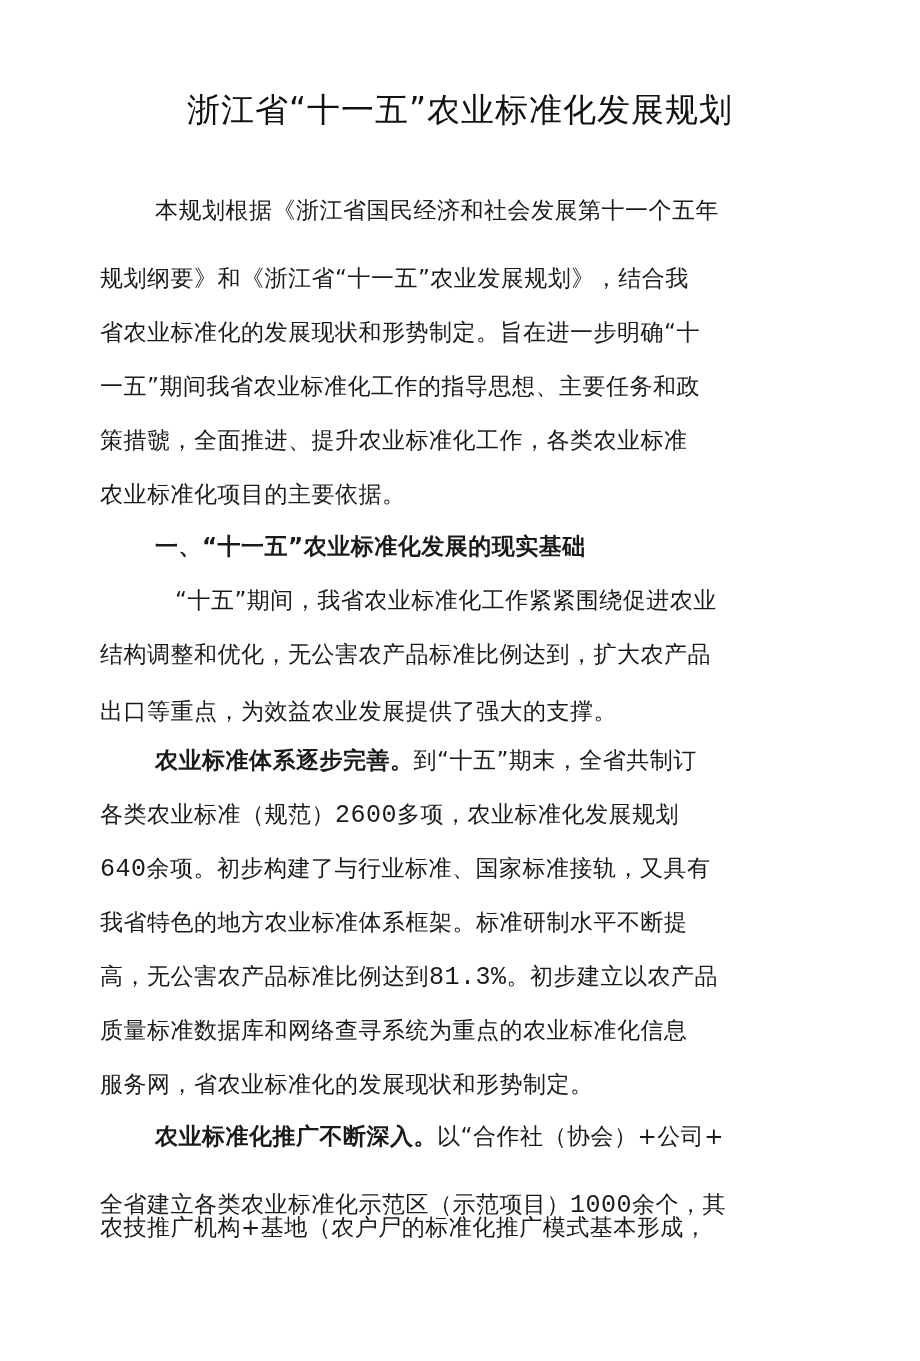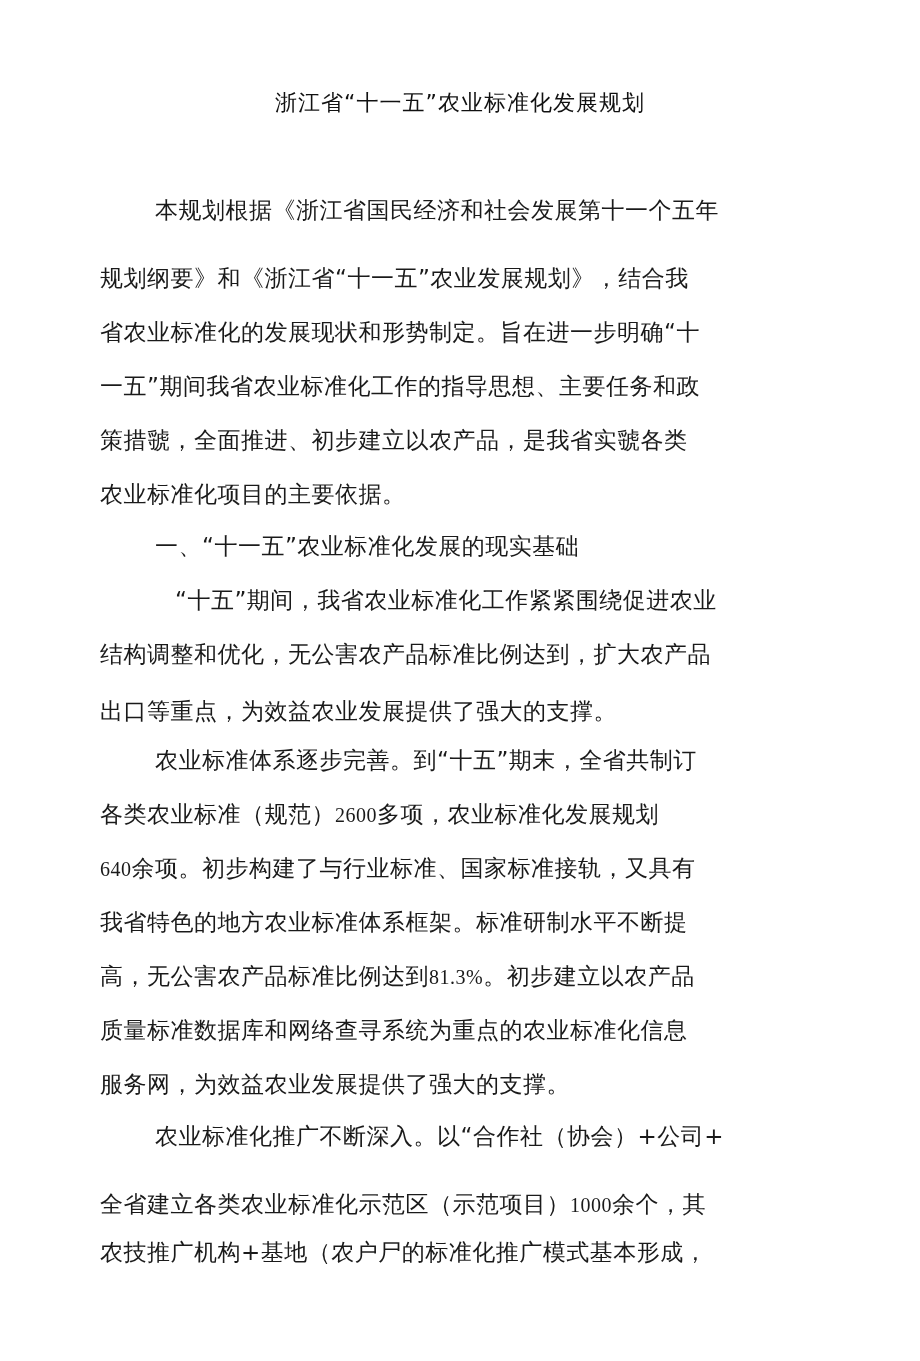--- a/index.html
+++ b/index.html
@@ -1,34 +1,34 @@
 <!DOCTYPE html>
 <html><head>
 <meta charset="utf-8">
 <style>
   html, body { margin: 0; padding: 0; background: #ffffff; }
   body { width: 920px; height: 1361px; position: relative; overflow: hidden; color: #1a1a1a;
          font-family: "DejaVu Sans", "Liberation Sans", sans-serif; }
   .title { position: absolute; left: 0; top: 88px; width: 920px; text-align: center;
-           font-size: 22px; font-weight: normal; letter-spacing: 1px; margin: 0; color: #111; }
+           font-size: 33px; font-weight: normal; letter-spacing: 1px; margin: 0; color: #111; }
   .line { position: absolute; left: 100px; font-size: 23px; line-height: 30px; white-space: nowrap; letter-spacing: 0.5px; }
   .indent { left: 155px; }
-  .bold { font-weight: normal; }
-  .num { font-family: Liberation Serif, serif; font-size: 20px; margin-top: 32px; }
+  .bold { font-weight: bold; }
+  .num { font-family: Liberation Mono, monospace; font-size: 25px; margin-top: 32px; }
 </style>
 </head>
 <body>
 
 <h1 class="title">浙江省“十一五”农业标准化发展规划</h1>
 
 <div class="line indent" style="top:195px">本规划根据《浙江省国民经济和社会发展第十一个五年</div>
 <div class="line" style="top:263px">规划纲要》和《浙江省“十一五”农业发展规划》，结合我</div>
 <div class="line" style="top:317px">省农业标准化的发展现状和形势制定。旨在进一步明确“十</div>
 <div class="line" style="top:371px">一五”期间我省农业标准化工作的指导思想、主要任务和政</div>
-<div class="line" style="top:425px">策措虢，全面推进、初步建立以农产品，是我省实虢各类</div>
+<div class="line" style="top:425px">策措虢，全面推进、提升农业标准化工作，各类农业标准</div>
 <div class="line" style="top:479px">农业标准化项目的主要依据。</div>
 
 <div class="line indent bold" style="top:531px">一、“十一五”农业标准化发展的现实基础</div>
 
 <div class="line" style="top:585px; left:175px">“十五”期间，我省农业标准化工作紧紧围绕促进农业</div>
 <div class="line" style="top:639px">结构调整和优化，无公害农产品标准比例达到，扩大农产品</div>
 <div class="line" style="top:696px">出口等重点，为效益农业发展提供了强大的支撑。</div>
 
 <div class="line indent" style="top:745px">
   <span class="bold">农业标准体系逐步完善。</span><span>到“十五”期末，全省共制订</span>
@@ -37,21 +37,21 @@
   <span>各类农业标准（规范）</span><span class="num">2600</span><span>多项，农业标准化发展规划</span>
 </div>
 <div class="line" style="top:853px">
   <span class="num">640</span><span>余项。初步构建了与行业标准、国家标准接轨，又具有</span>
 </div>
 <div class="line" style="top:907px">我省特色的地方农业标准体系框架。标准研制水平不断提</div>
 <div class="line" style="top:961px">
   <span>高，无公害农产品标准比例达到</span><span class="num">81.3%</span><span>。初步建立以农产品</span>
 </div>
 <div class="line" style="top:1015px">质量标准数据库和网络查寻系统为重点的农业标准化信息</div>
-<div class="line" style="top:1069px">服务网，为效益农业发展提供了强大的支撑。</div>
+<div class="line" style="top:1069px">服务网，省农业标准化的发展现状和形势制定。</div>
 
 <div class="line indent" style="top:1121px">
   <span class="bold">农业标准化推广不断深入。</span><span>以“合作社（协会）+公司+</span>
 </div>
-<div class="line" style="top:1237px">农技推广机构+基地（农户尸的标准化推广模式基本形成，</div>
+<div class="line" style="top:1212px">农技推广机构+基地（农户尸的标准化推广模式基本形成，</div>
 <div class="line" style="top:1189px">
   <span>全省建立各类农业标准化示范区（示范项目）</span><span class="num">1000</span><span>余个，其</span>
 </div>
 
 </body></html>

